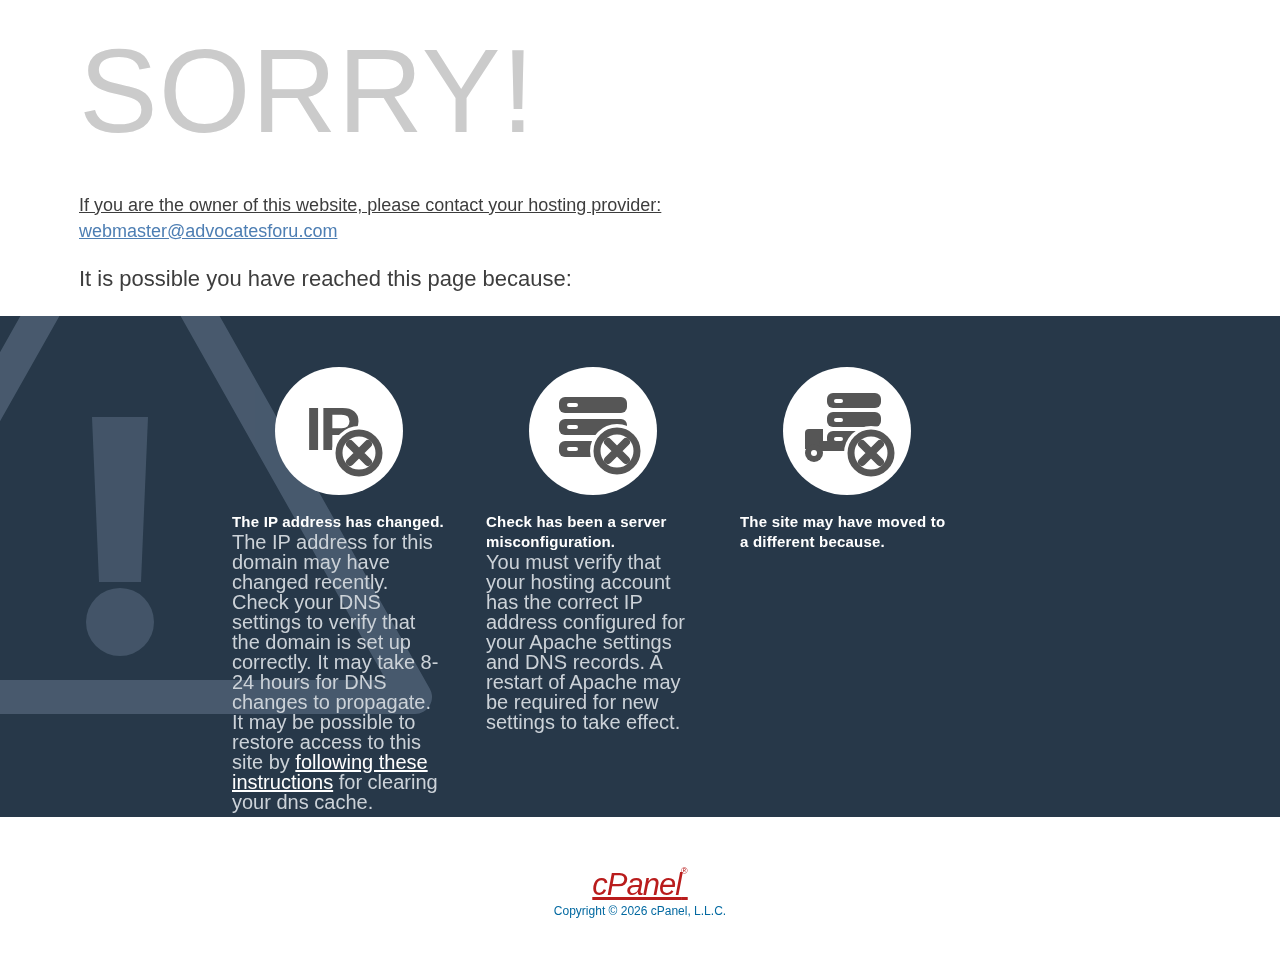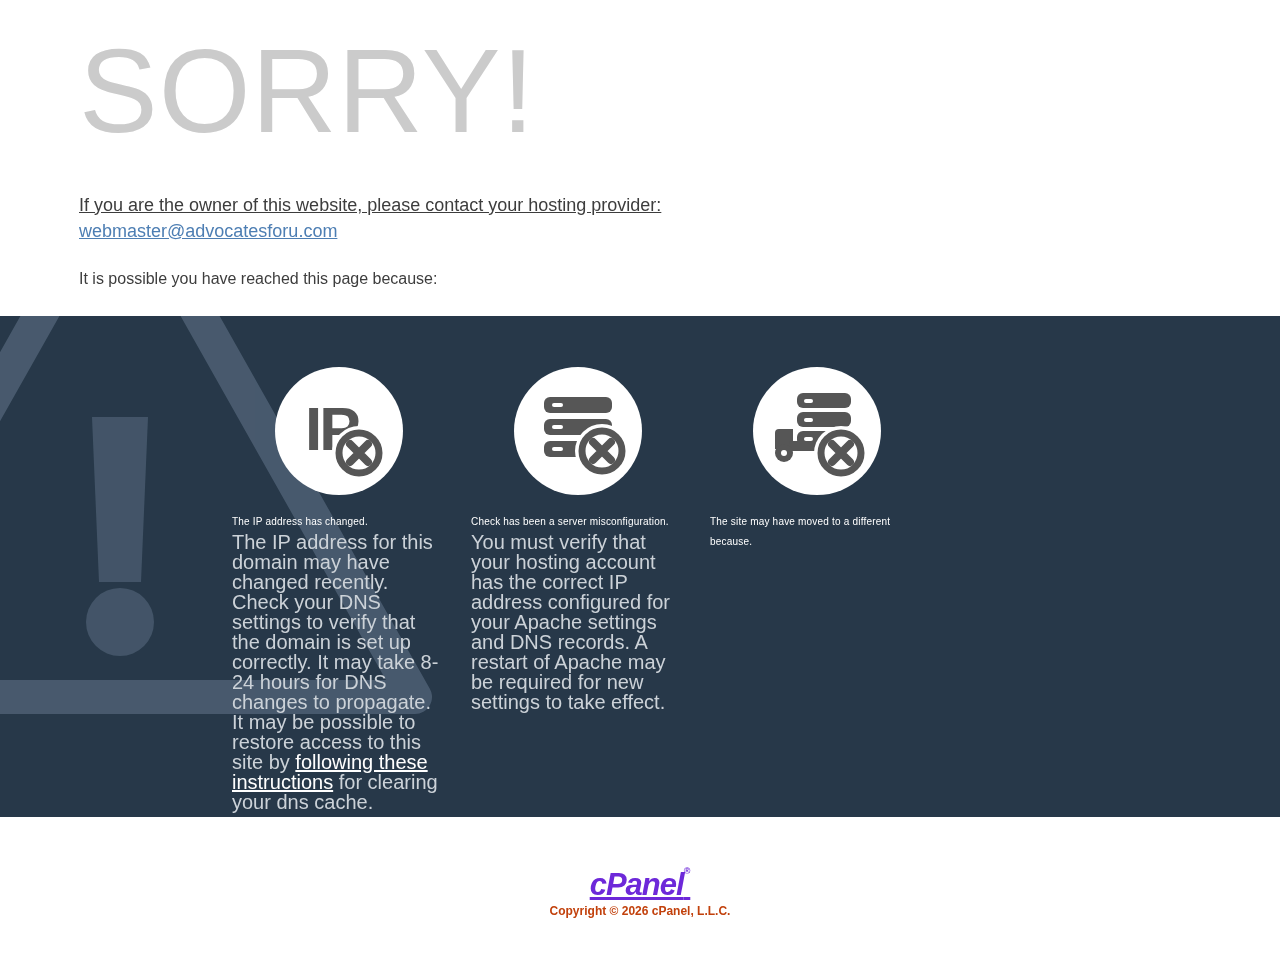--- a/index.html
+++ b/index.html
@@ -31,21 +31,21 @@
   }
   .email-link {
     display: inline-block;
     font-size: 18px;
     line-height: 26px;
     color: #4d7eb3;
     cursor: pointer;
   }
   .reason-line {
     margin-top: 22px;
-    font-size: 16px;
+    font-size: 22px;
     line-height: 26px;
     color: #3d3d3d;
     margin-bottom: 24px;
   }
 
   
   .dark-section {
     position: relative;
     height: 501px;
     background: #273849;
@@ -53,78 +53,77 @@
   }
   .watermark-svg {
     position: absolute;
     top: 0; left: 0;
     width: 1280px; height: 501px;
     pointer-events: none;
   }
   .columns {
     position: relative;
     display: flex;
-    gap: 26px;
+    gap: 41px;
     padding: 51px 0 0 232px;
   }
   .cause-col { width: 213px; }
   .icon-circle {
     width: 128px; height: 128px;
     border-radius: 50%;
     background: #ffffff;
     margin: 0 auto;
     display: flex;
     align-items: center;
     justify-content: center;
   }
   .icon-circle svg { display: block; }
   .cause-heading {
     margin-top: 17px;
-    font-size: 10px;
+    font-size: 15px;
     line-height: 20px;
-    font-weight: normal;
+    font-weight: bold;
     color: #ffffff;
     letter-spacing: 0.2px;
   }
   .cause-body {
     font-size: 20px;
     line-height: 20px;
     color: #ccd2d8;
   }
   .cause-body a {
     color: #ffffff;
     text-decoration: underline;
     cursor: pointer;
   }
 
   
   .footer { text-align: center; margin-top: 52px; }
   .cpanel-logo {
     display: inline-block;
     font-style: italic;
-    font-weight: bold;
+    font-weight: normal;
     font-size: 31px;
     letter-spacing: -1px;
-    color: #6d28d9;
+    color: #b91c1c;
     cursor: pointer;
     line-height: 1;
   }
   .cpanel-logo sup {
     font-size: 9px;
     font-style: normal;
     vertical-align: top;
     position: relative;
     top: -2px;
     letter-spacing: 0;
   }
   .copyright {
     margin-top: 4px;
     font-size: 12px;
-    color: #c2410c;
-    font-weight: bold;
+    color: #0369a1;
   }
 </style>
 </head>
 <body>
 
 <div class="page">
 
   <main class="top-section">
     <h1 class="sorry-title">SORRY!</h1>
     <p class="contact-line">If you are the owner of this website, please contact your hosting provider:</p>

